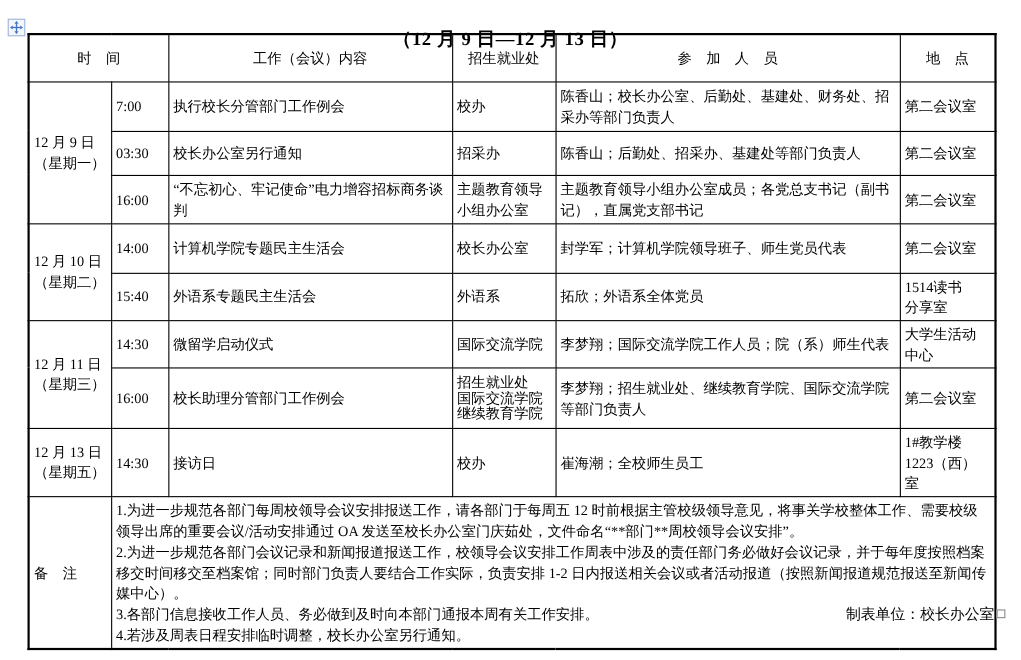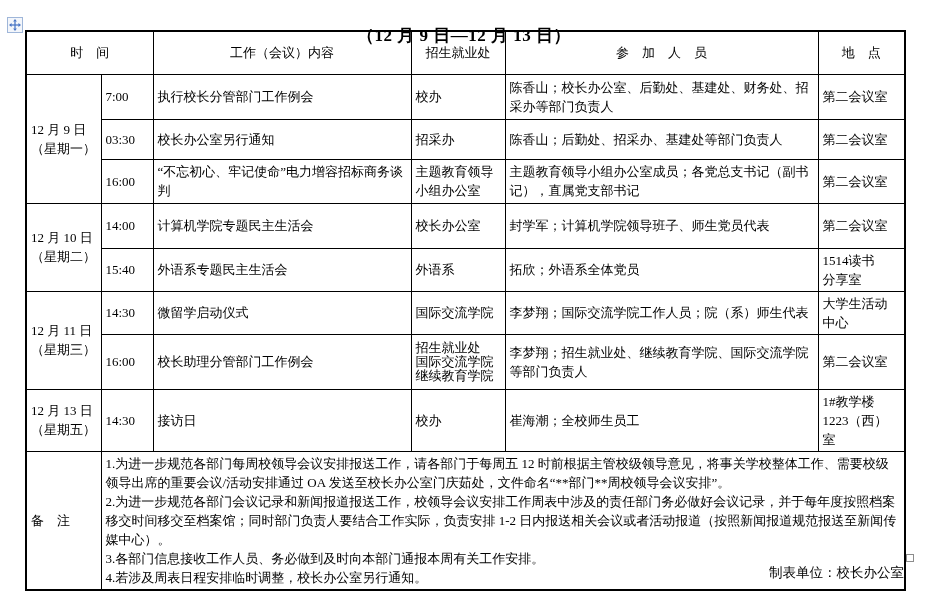--- a/index.html
+++ b/index.html
@@ -50,21 +50,21 @@
   tr.rh40 { height: 40px; } tr.rh44 { height: 44px; }
   tr.rh41 { height: 41px; } tr.rh42 { height: 42px; }
   tr.rh55 { height: 55px; } tr.rh113 { height: 113px; }
   td.notes-cell {
     text-align: left; vertical-align: top;
     padding: 4px 8px 2px 10px;
     line-height: 18px; font-size: 13px;
   }
   td.notes-cell p { margin: 0; }
   .credit {
-    position: absolute; top: 564px; left: 0; width: 904px;
+    position: absolute; top: 550px; left: 0; width: 904px;
     text-align: right; font-size: 13.5px;
   }
 </style>
 </head>
 <body>
 
 <div class="doc-title">（12 月 9 日—12 月 13 日）</div>
 
 <div class="move-handle">
   <span style="display:flex;">

